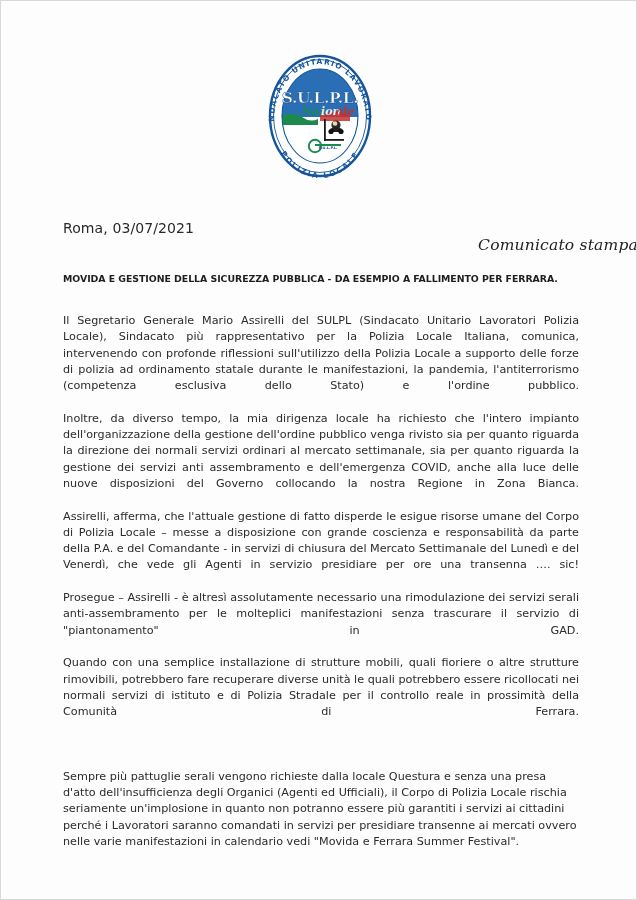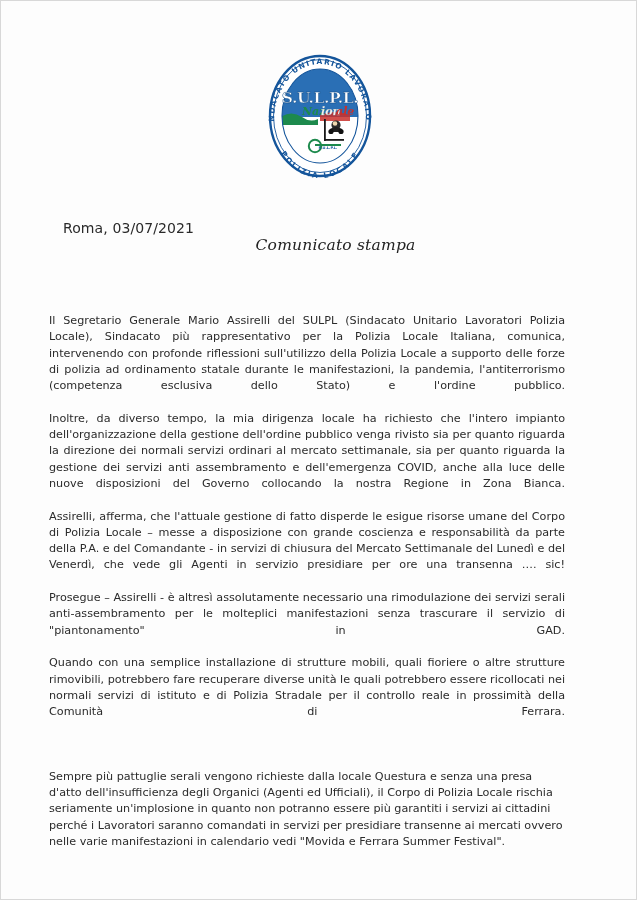--- a/index.html
+++ b/index.html
@@ -50,21 +50,21 @@
     color: #2a2a2a;
     letter-spacing: 0.1px;
   }
 
   
   .doc-title {
     position: absolute;
     left: 0;
     top: 235px;
     width: 637px;
-    text-align: center;
+    text-align: right;
     font-family: "DejaVu Serif", serif;
     font-style: italic;
     font-size: 15.5px;
     color: #222222;
     letter-spacing: 0.2px;
     padding-left: 32px;
     box-sizing: border-box;
   }
 
   
@@ -77,21 +77,21 @@
     font-weight: bold;
     font-size: 9.4px;
     color: #1e1e1e;
     letter-spacing: -0.05px;
     white-space: nowrap;
   }
 
   
   .body-text {
     position: absolute;
-    left: 48px;
+    left: 62px;
     top: 312px;
     width: 516px;
     font-family: "DejaVu Sans", sans-serif;
     font-size: 11.2px;
     line-height: 16.3px;
     color: #2b2b2b;
     text-align: justify;
     text-justify: inter-word;
   }
   .body-text p {
@@ -167,20 +167,21 @@
           <text x="70" y="96" text-anchor="middle" font-family="DejaVu Sans, sans-serif" font-size="3.6" font-weight="bold" fill="#14559b">S.U.L.P.L.</text>
         </g>
       </svg>
     </div>
   </div>
 
   <div class="dateline">Roma, 03/07/2021</div>
 
   <div class="doc-title">Comunicato stampa</div>
 
+  <div class="headline">MOVIDA E GESTIONE DELLA SICUREZZA PUBBLICA - DA ESEMPIO A FALLIMENTO PER FERRARA.</div>
 
   <div class="body-text">
     <p>Il Segretario Generale Mario Assirelli del SULPL (Sindacato Unitario Lavoratori Polizia Locale), Sindacato più rappresentativo per la Polizia Locale Italiana, comunica, intervenendo con profonde riflessioni sull'utilizzo della Polizia Locale a supporto delle forze di polizia ad ordinamento statale durante le manifestazioni, la pandemia, l'antiterrorismo (competenza esclusiva dello Stato) e l'ordine pubblico.</p>
     <p>Inoltre, da diverso tempo, la mia dirigenza locale ha richiesto che l'intero impianto dell'organizzazione della gestione dell'ordine pubblico venga rivisto sia per quanto riguarda la direzione dei normali servizi ordinari al mercato settimanale, sia per quanto riguarda la gestione dei servizi anti assembramento e dell'emergenza COVID, anche alla luce delle nuove disposizioni del Governo collocando la nostra Regione in Zona Bianca.</p>
     <p>Assirelli, afferma, che l'attuale gestione di fatto disperde le esigue risorse umane del Corpo di Polizia Locale – messe a disposizione con grande coscienza e responsabilità da parte della P.A. e del Comandante - in servizi di chiusura del Mercato Settimanale del Lunedì e del Venerdì, che vede gli Agenti in servizio presidiare per ore una transenna …. sic!</p>
     <p>Prosegue – Assirelli - è altresì assolutamente necessario una rimodulazione dei servizi serali anti-assembramento per le molteplici manifestazioni senza trascurare il servizio di "piantonamento" in GAD.</p>
     <p>Quando con una semplice installazione di strutture mobili, quali fioriere o altre strutture rimovibili, potrebbero fare recuperare diverse unità le quali potrebbero essere ricollocati nei normali servizi di istituto e di Polizia Stradale per il controllo reale in prossimità della Comunità di Ferrara.</p>
     <p>Sempre più pattuglie serali vengono richieste dalla locale Questura e senza una presa d'atto dell'insufficienza degli Organici (Agenti ed Ufficiali), il Corpo di Polizia Locale rischia seriamente un'implosione in quanto non potranno essere più garantiti i servizi ai cittadini perché i Lavoratori saranno comandati in servizi per presidiare transenne ai mercati ovvero nelle varie manifestazioni in calendario vedi "Movida e Ferrara Summer Festival".</p>
   </div>
 

